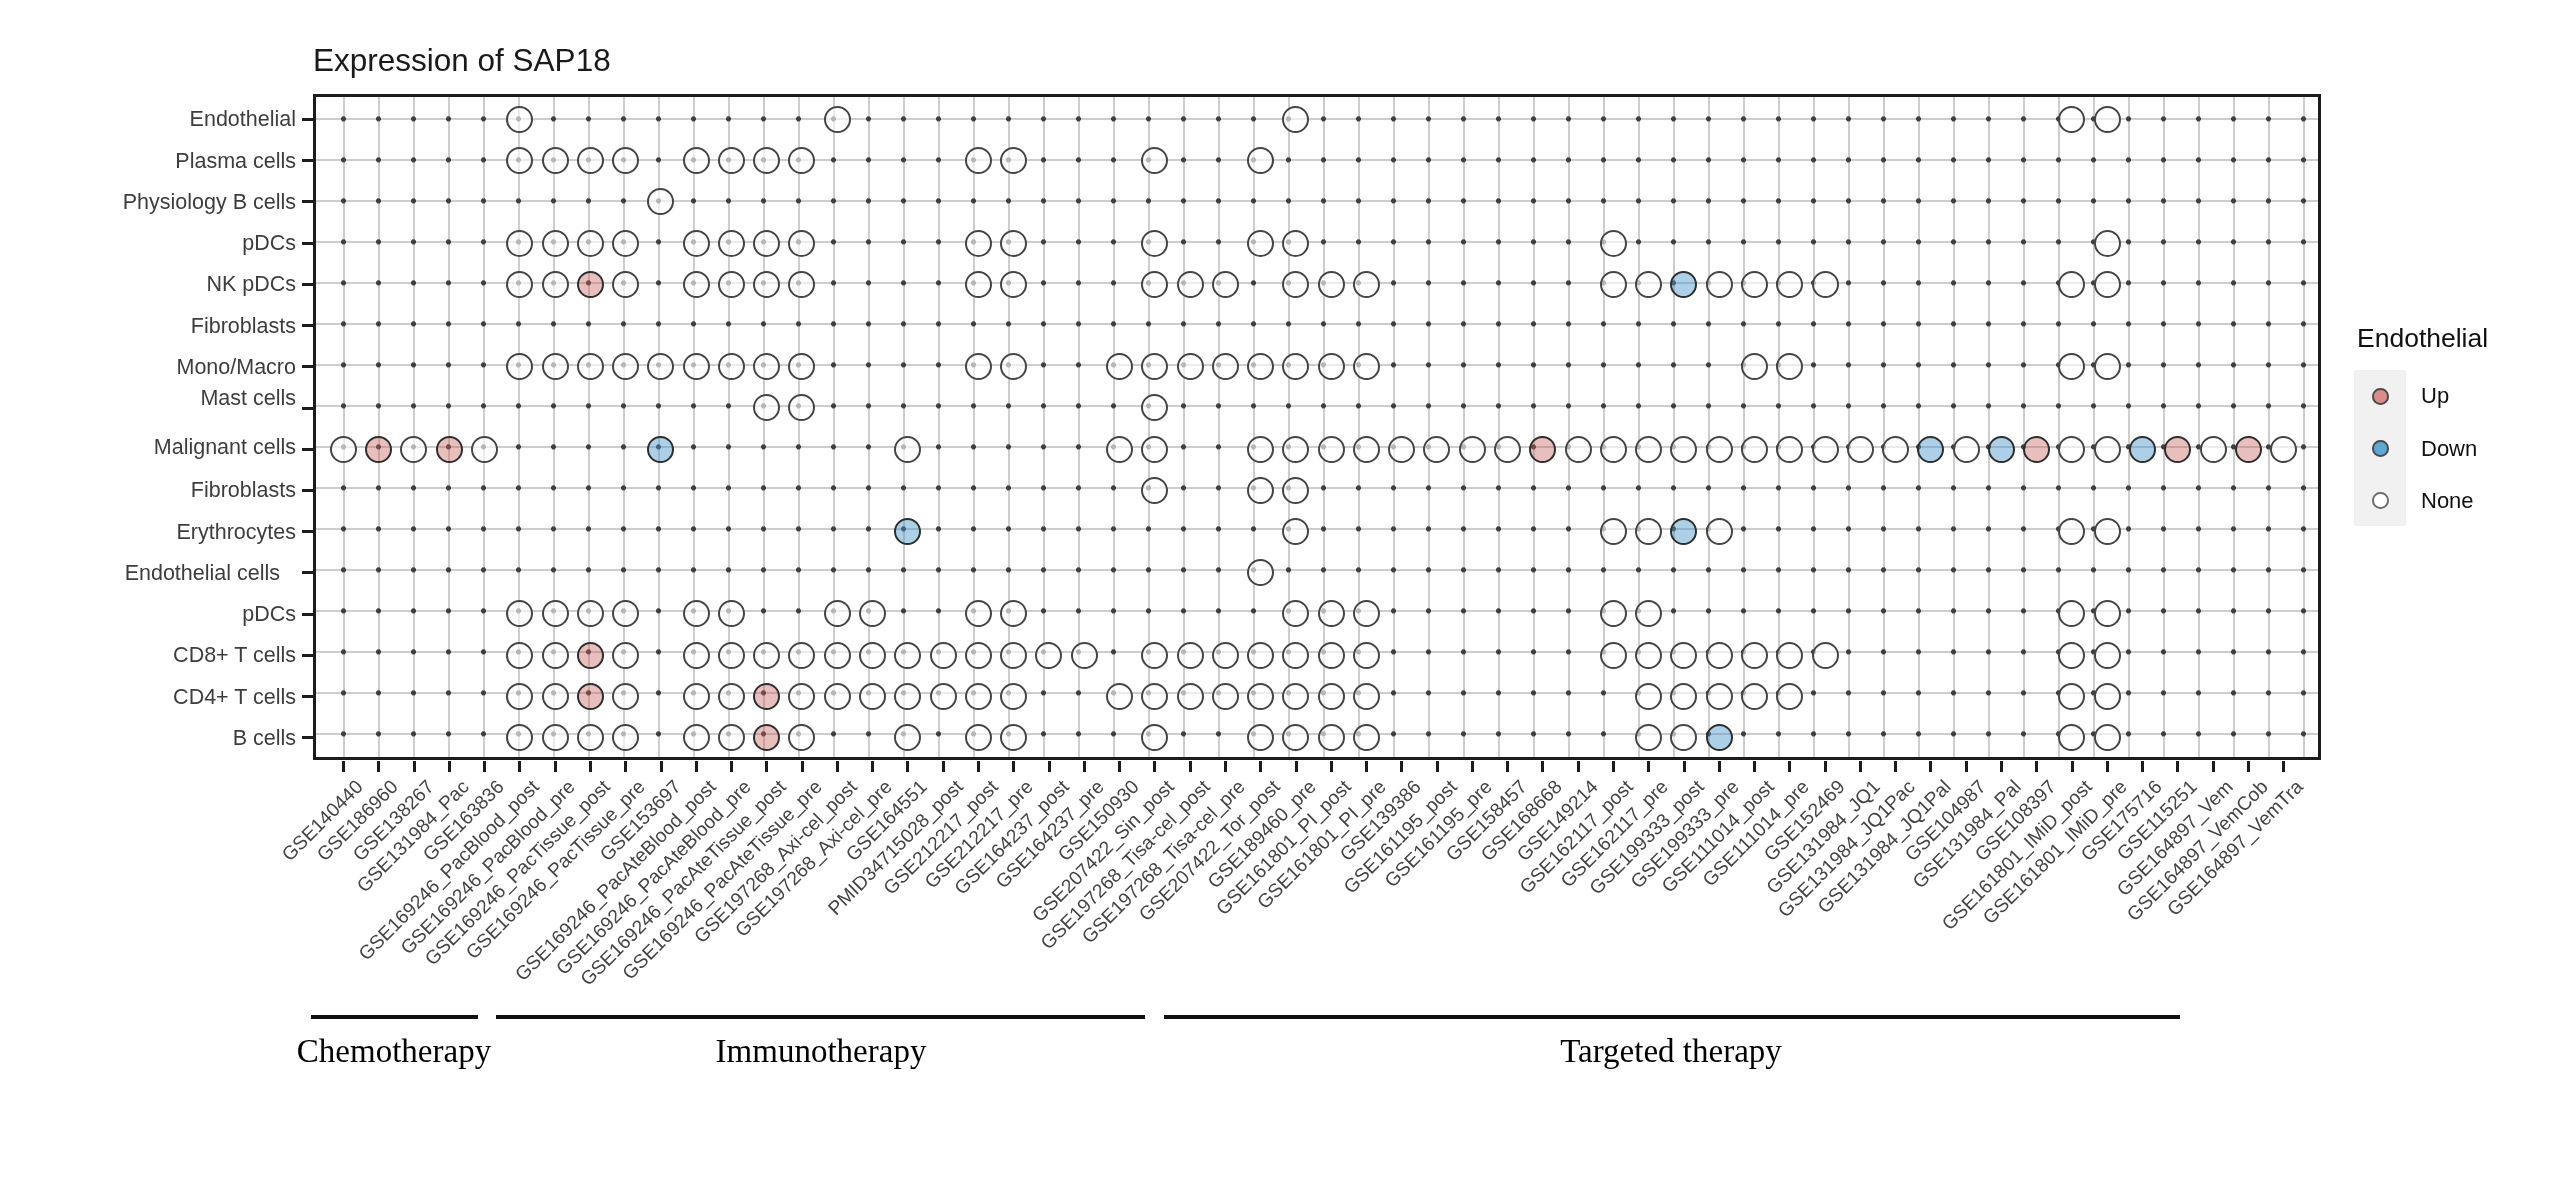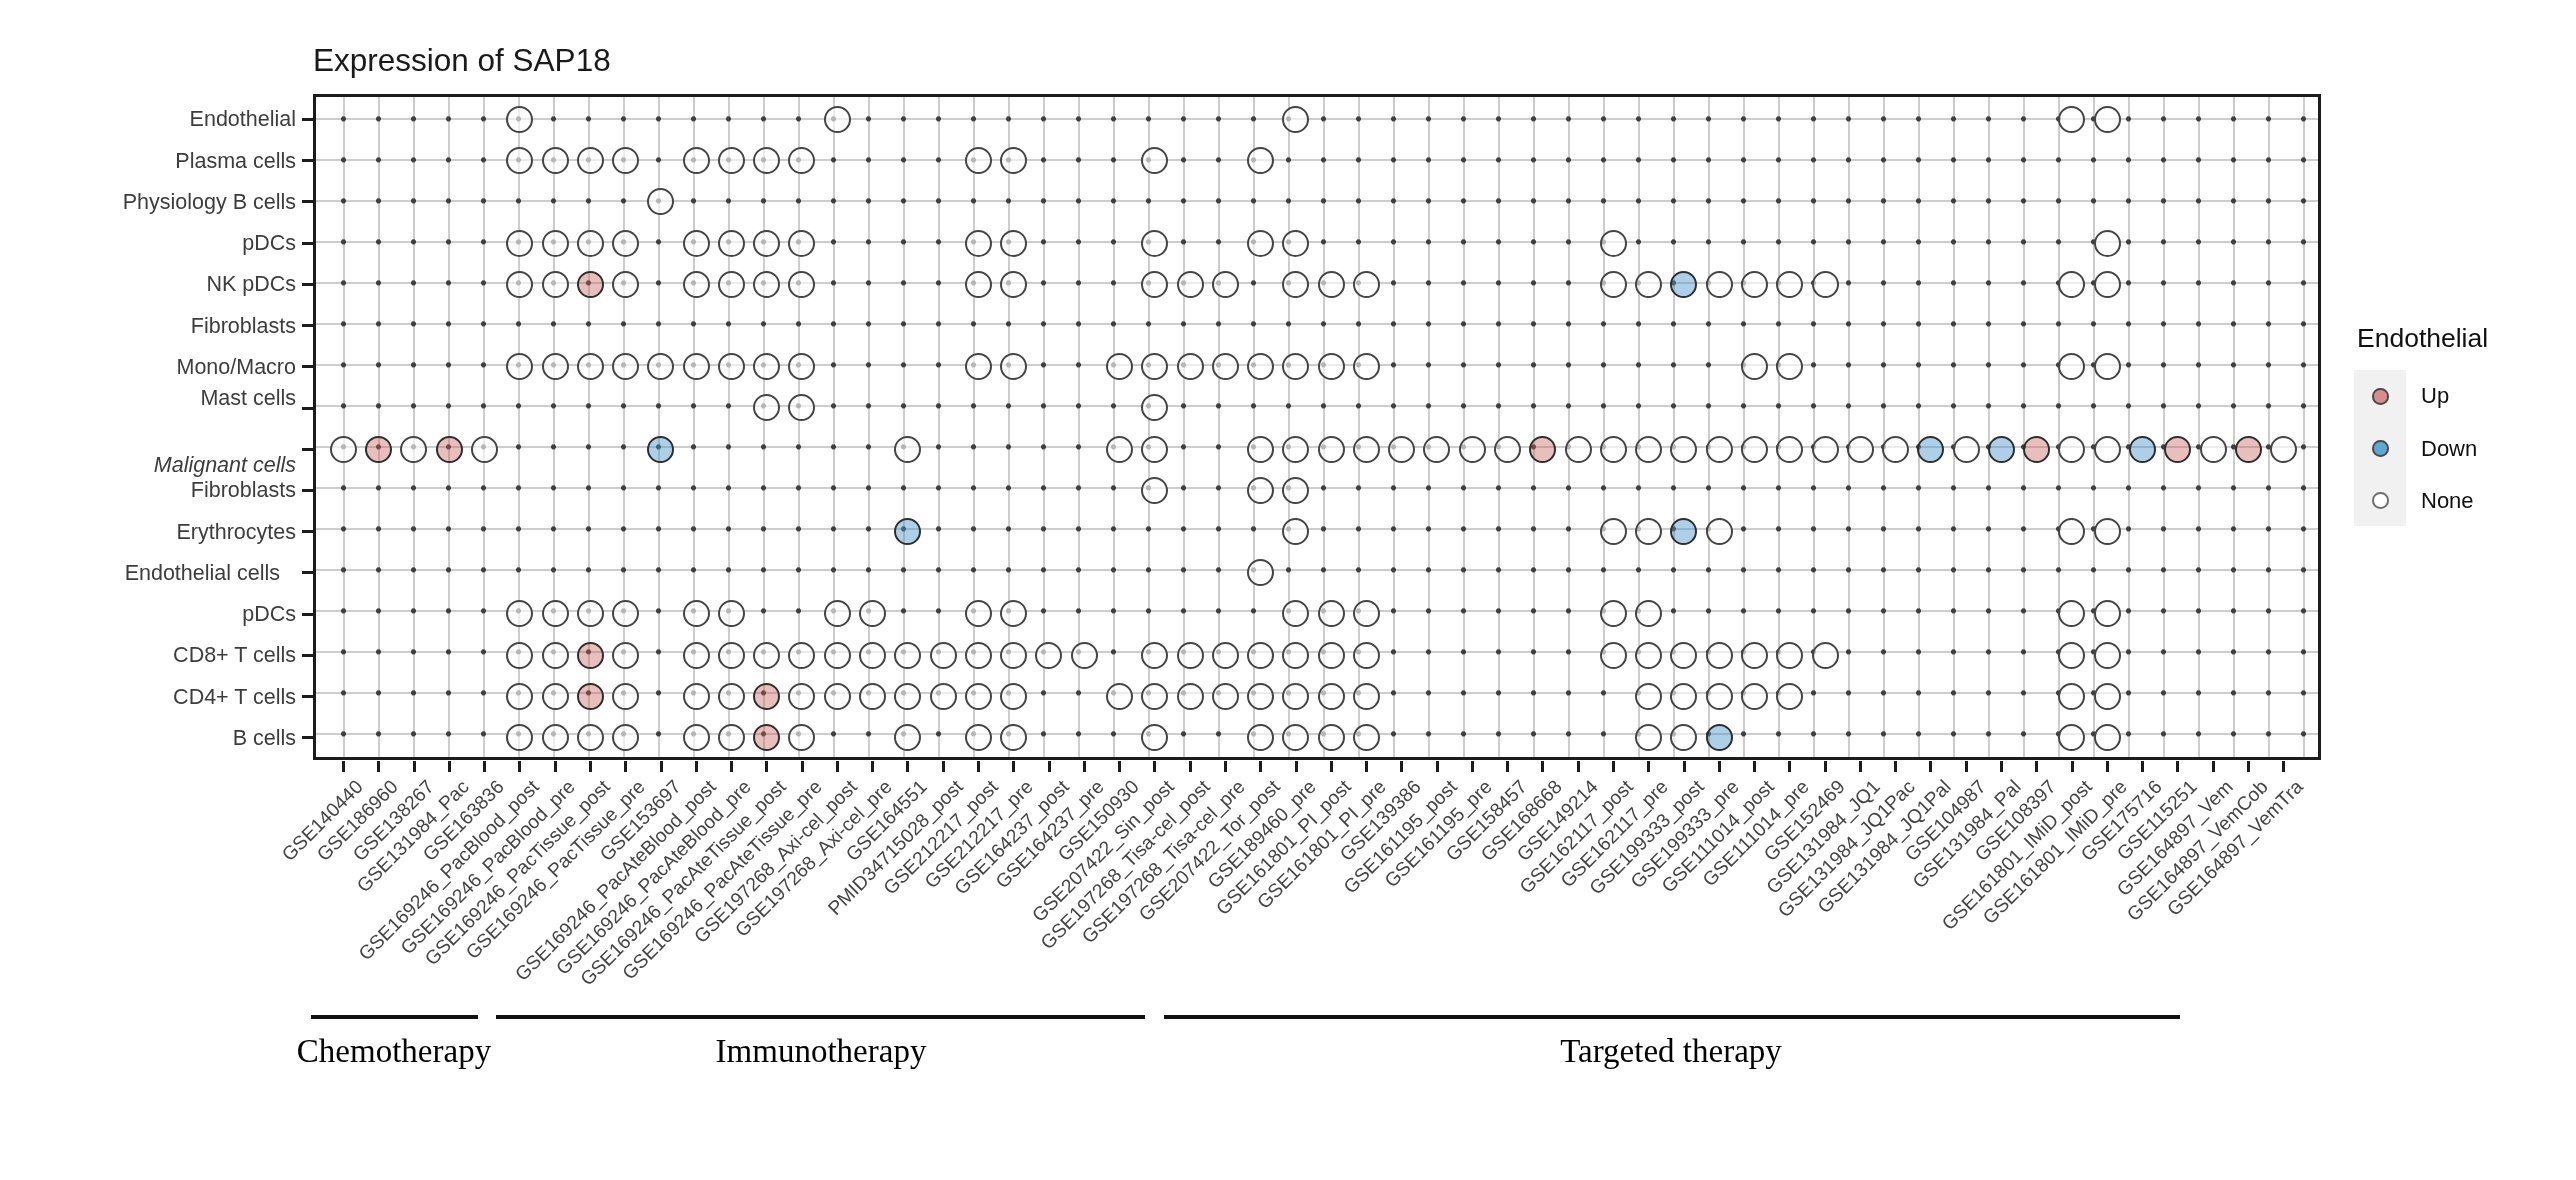--- a/index.html
+++ b/index.html
@@ -288,21 +288,21 @@
       <div class="ylab" style="left: 296px; top: 243px;">pDCs</div>
       <div class="ytick" style="left: 302px; top: 283px;"></div>
       <div class="ylab" style="left: 296px; top: 284px;">NK pDCs</div>
       <div class="ytick" style="left: 302px; top: 324px;"></div>
       <div class="ylab" style="left: 296px; top: 326px;">Fibroblasts</div>
       <div class="ytick" style="left: 302px; top: 365px;"></div>
       <div class="ylab" style="left: 296px; top: 367px;">Mono/Macro</div>
       <div class="ytick" style="left: 302px; top: 407px;"></div>
       <div class="ylab" style="left: 296px; top: 398px;">Mast cells</div>
       <div class="ytick" style="left: 302px; top: 448px;"></div>
-      <div class="ylab" style="left: 296px; top: 465px; font-style: italic;">Malignant cells</div>
+      <div class="ylab" style="left: 296px; top: 447px;">Malignant cells</div>
       <div class="ytick" style="left: 302px; top: 489px;"></div>
       <div class="ylab" style="left: 296px; top: 490px;">Fibroblasts</div>
       <div class="ytick" style="left: 302px; top: 530px;"></div>
       <div class="ylab" style="left: 296px; top: 532px;">Erythrocytes</div>
       <div class="ytick" style="left: 302px; top: 571px;"></div>
       <div class="ylab" style="left: 280px; top: 573px;">Endothelial cells</div>
       <div class="ytick" style="left: 302px; top: 613px;"></div>
       <div class="ylab" style="left: 296px; top: 614px;">pDCs</div>
       <div class="ytick" style="left: 302px; top: 654px;"></div>
       <div class="ylab" style="left: 296px; top: 655px;">CD8+ T cells</div>

